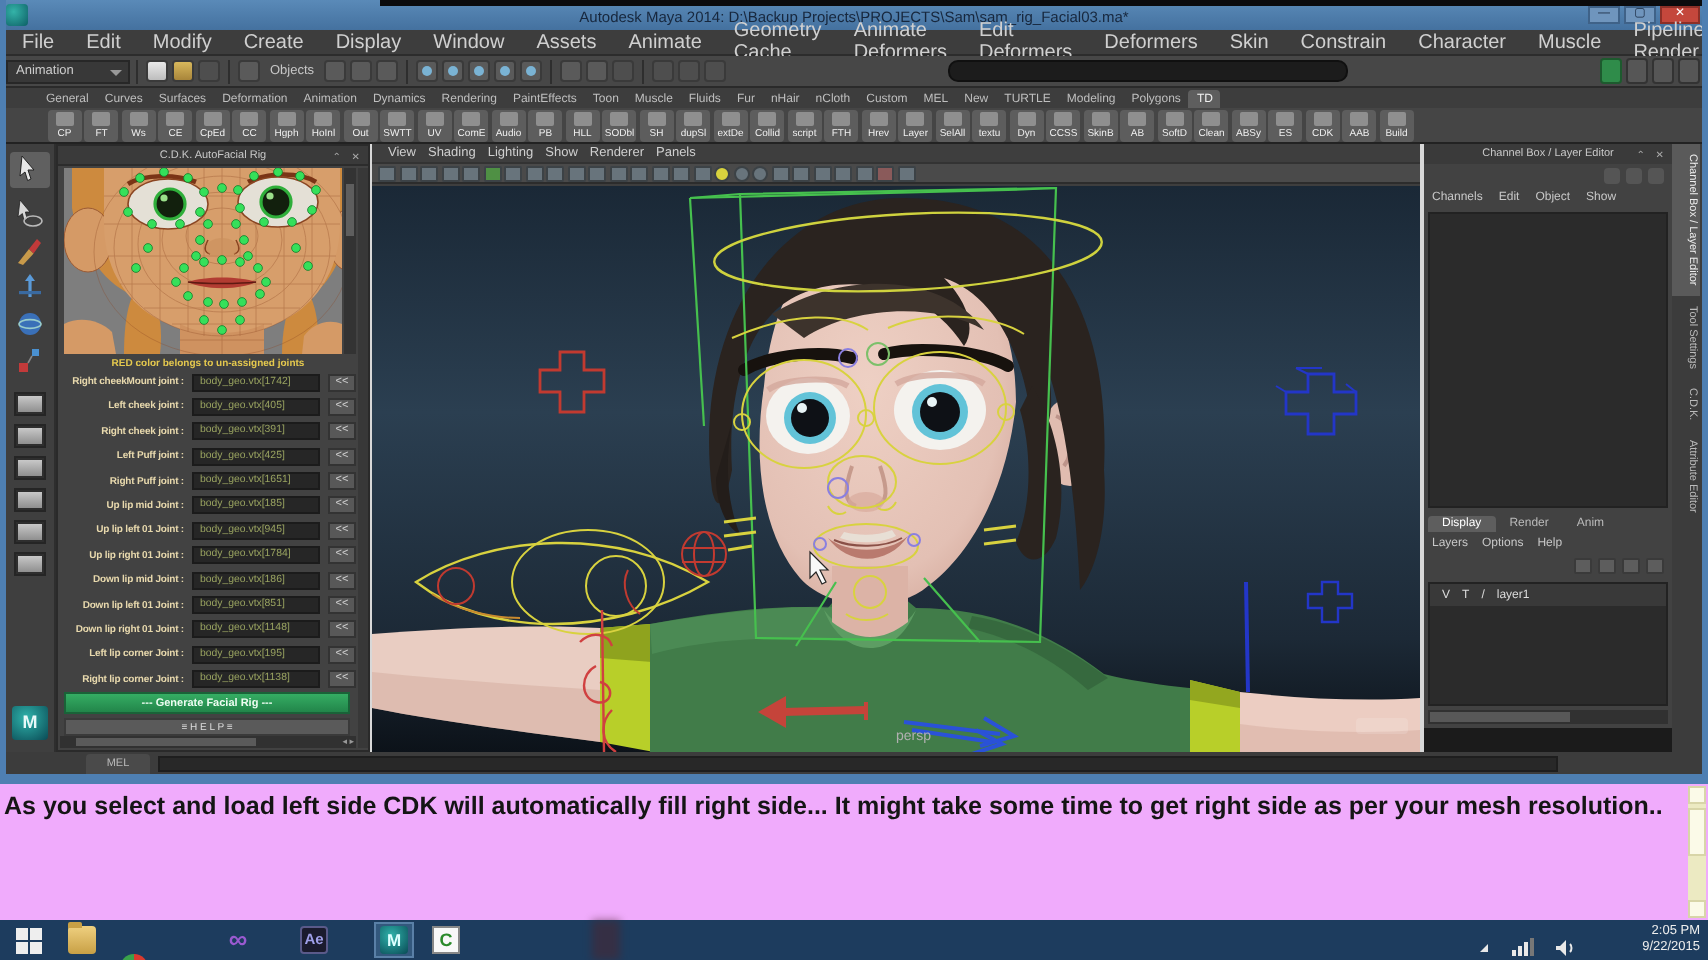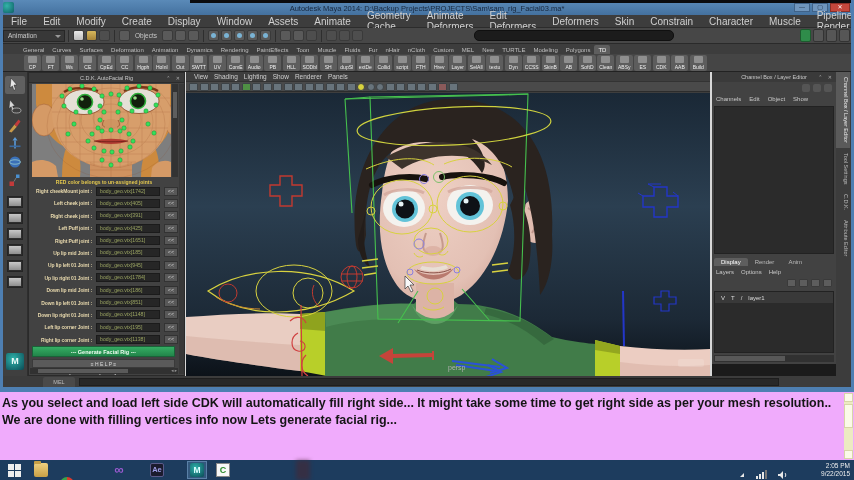--- a/index.html
+++ b/index.html
@@ -816,21 +816,20 @@
   </div>
 
   <div class="abs melbar">
     <div class="mel-tab">MEL</div>
     <div class="mel-field"></div>
   </div>
 
   <div class="abs notes">
     <div class="notes-text">
       <div>As you select and load left side CDK will automatically fill right side... It might take some time to get right side as per your mesh resolution..</div>
-      <div>We are done with filling vertices info now Lets generate facial rig...</div>
     </div>
     <div class="notes-sb">
       <div class="ar" style="top:0"></div>
       <div class="th"></div>
       <div class="ar" style="bottom:0"></div>
     </div>
   </div>
 
   <div class="abs taskbar">
     <div class="tb-ic" style="left:8px">

